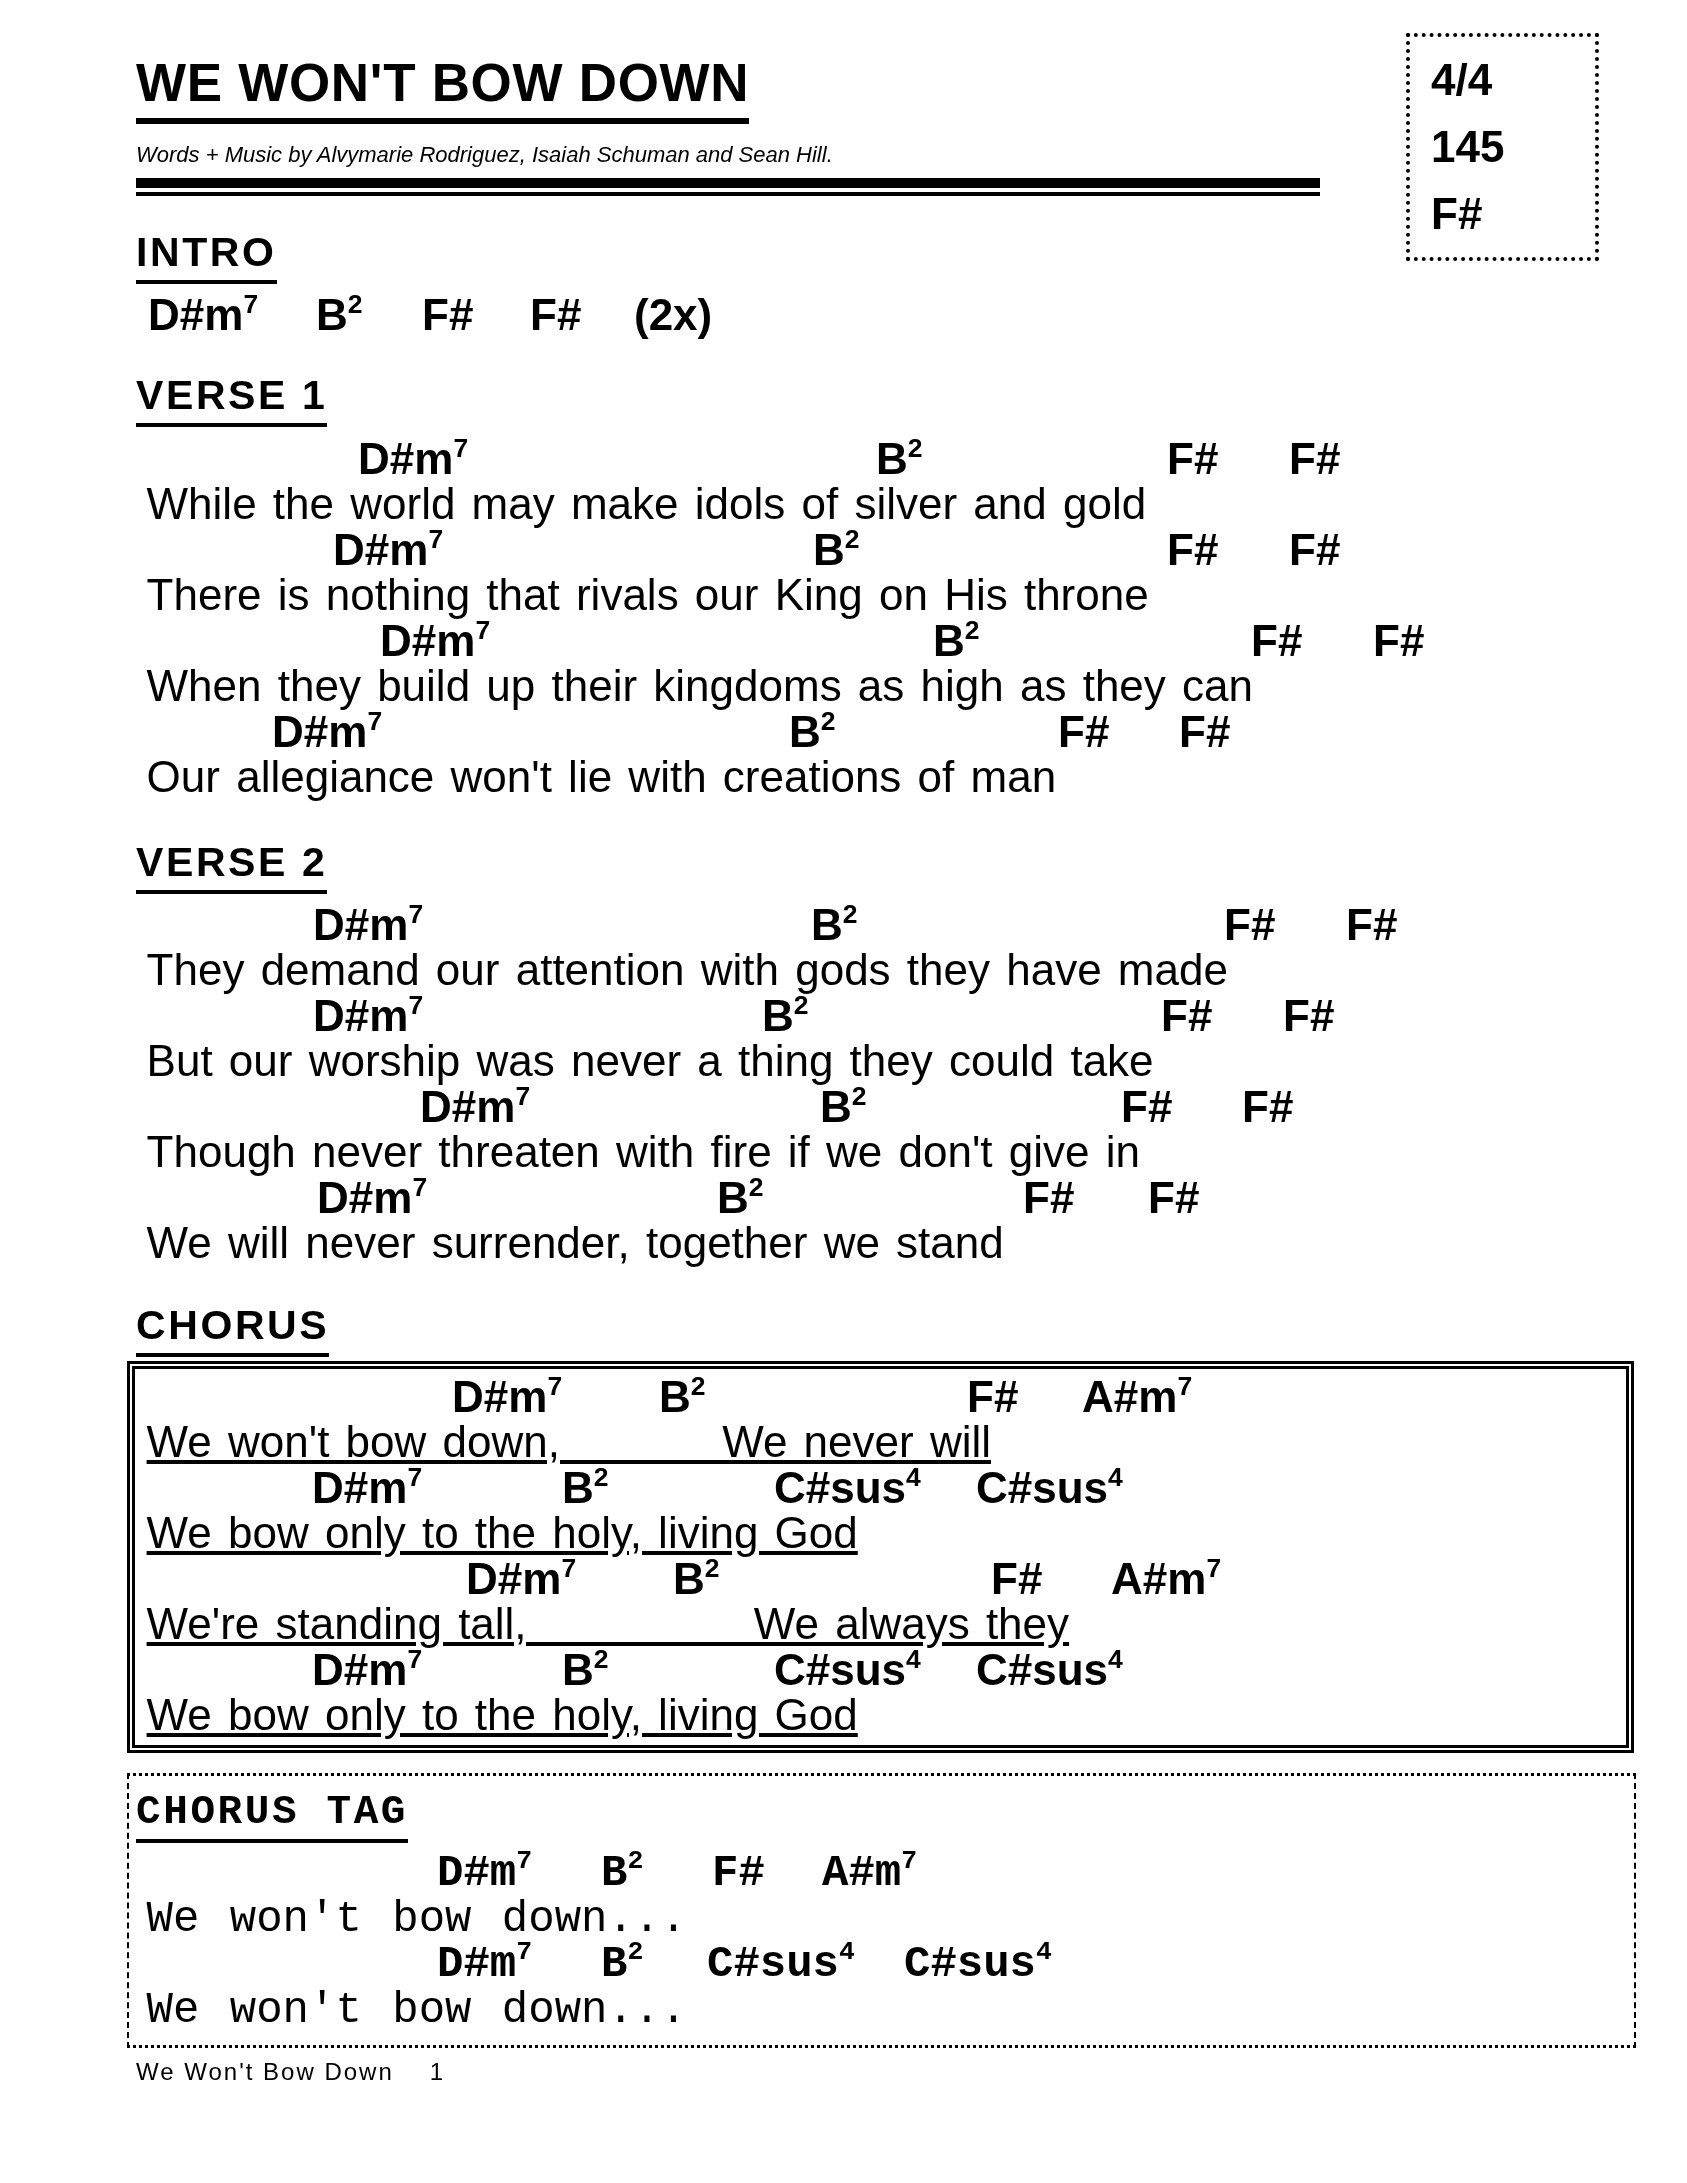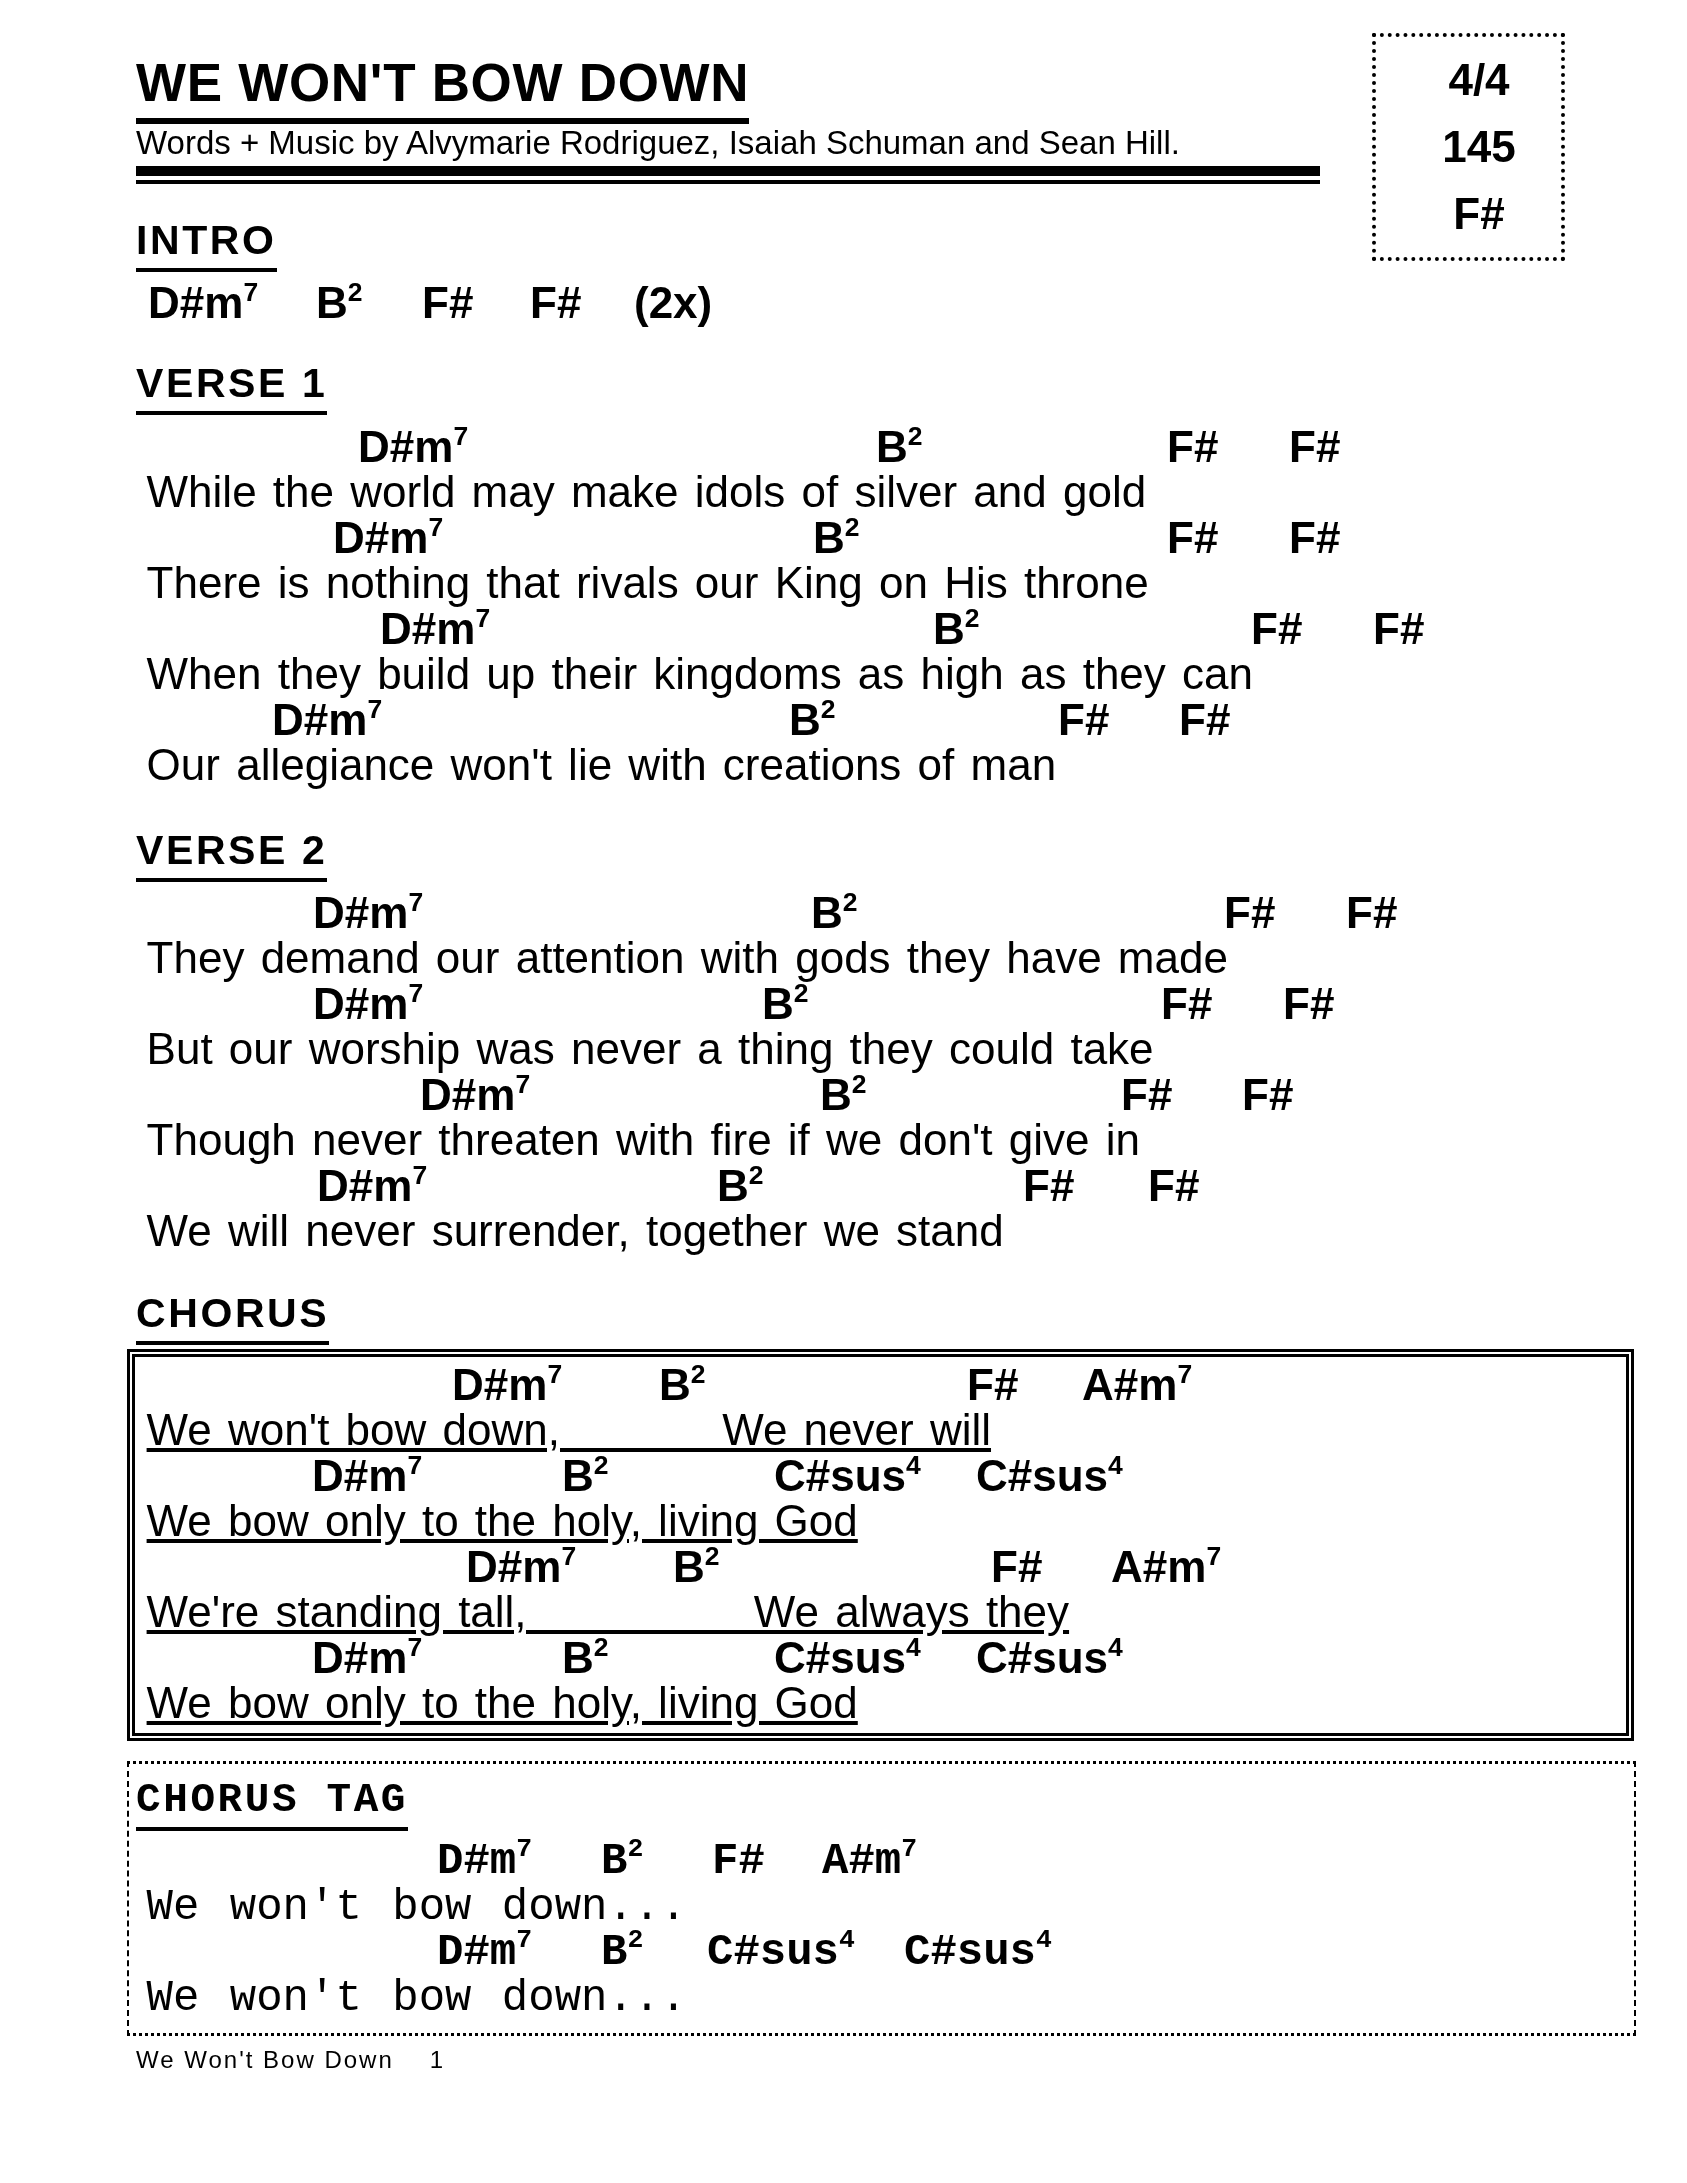--- a/index.html
+++ b/index.html
@@ -8,32 +8,32 @@
     font-family:"Liberation Sans","DejaVu Sans",sans-serif; color:#000;
     overflow:hidden;
   }
   .content { position:absolute; left:136px; top:52px; width:1489px; }
 
   
   .title {
     margin:0; font-size:53px; font-weight:bold; letter-spacing:0.7px;
   }
   .title .u { display:inline-block; border-bottom:6px solid #000; padding-bottom:5.3px; }
-  .byline { font-size:33px; line-height:30px; margin-top:4px; }
+  .byline { font-size:22px; line-height:30px; margin-top:16px;font-style:italic; }
   .copyright { font-size:26.5px; line-height:30px; margin-top:1.3px; }
   .header-rule { margin-top:8px; width:1184px; }
   .hr-thick { height:9.3px; background:#000; }
   .hr-thin  { height:4px;  background:#000; margin-top:4px; }
 
   
   .meta-box {
-    position:absolute; left:1372px; top:33px; width:193px; height:228px;
+    position:absolute; left:1406px; top:33px; width:193px; height:228px;
     box-sizing:border-box; border:4.6px dotted #000;
     padding:9.3px 0 0 21px;
-    font-size:44px; font-weight:bold; line-height:67px; white-space:nowrap;text-align:center;
+    font-size:44px; font-weight:bold; line-height:67px; white-space:nowrap;
   }
 
   
   .section { margin-top:37px; }
   .section-heading { margin:0; font-size:41px; font-weight:bold; letter-spacing:2.6px; }
   .section-heading .u { display:inline-block; border-bottom:4.6px solid #000; padding-bottom:4px; }
   .section-body { margin-top:10.6px; }
 
   .chord-line { position:relative; height:41px; font-size:44px; font-weight:bold; }
   .chord { position:absolute; top:0; line-height:41px; white-space:nowrap; }

